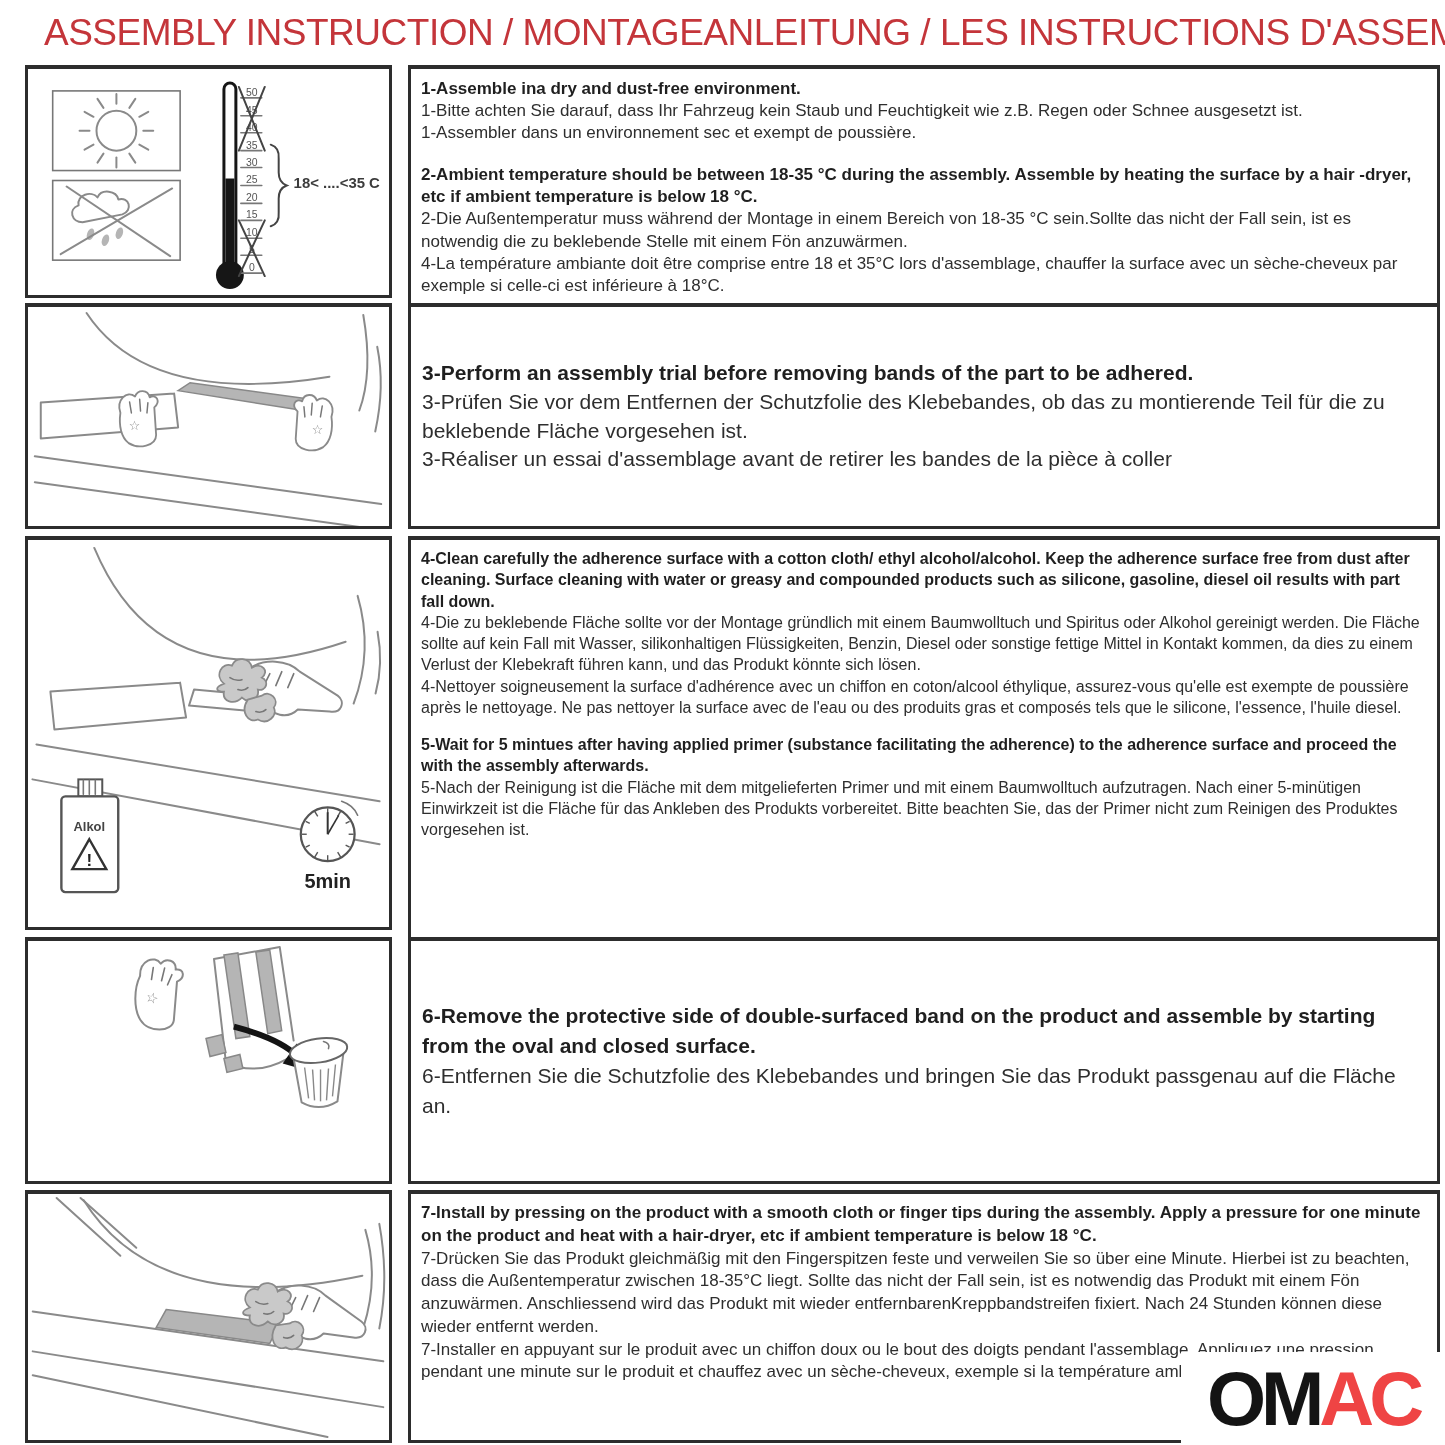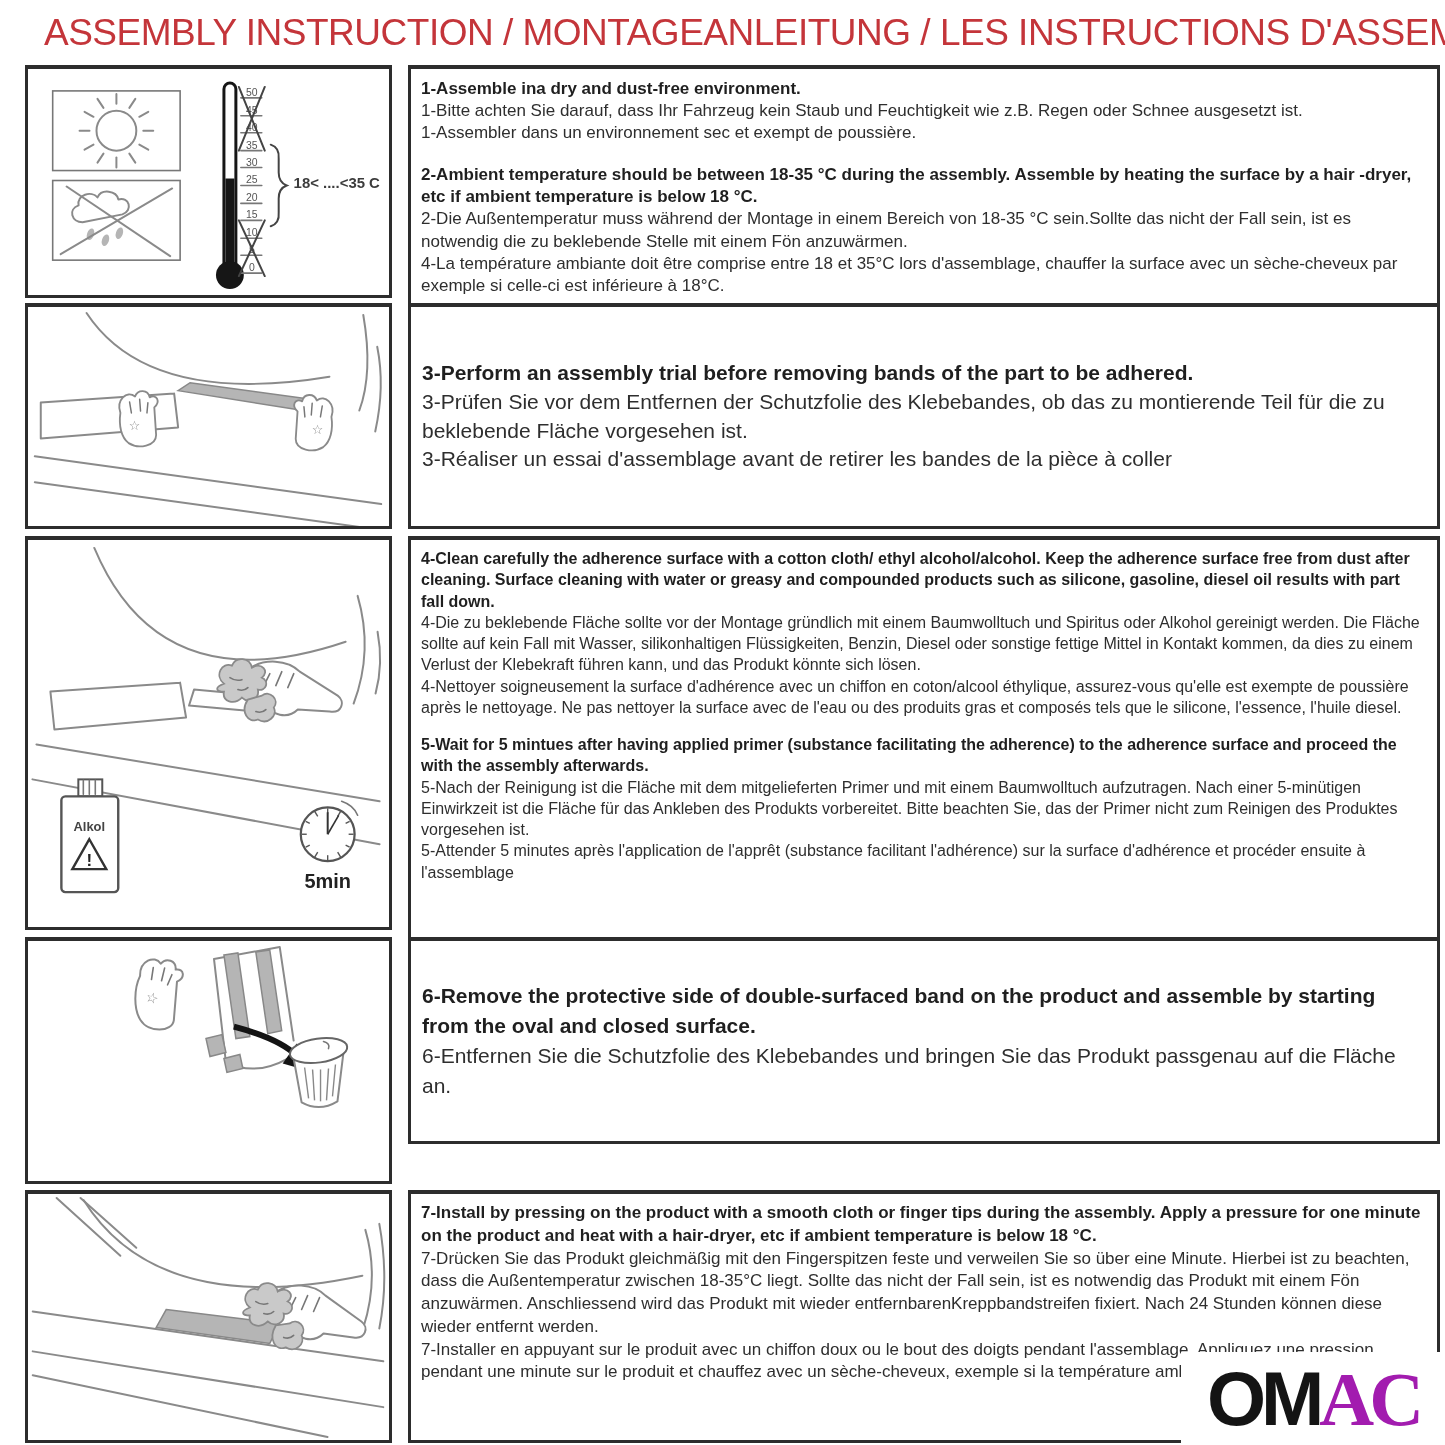--- a/index.html
+++ b/index.html
@@ -24,21 +24,21 @@
   .ln{fill:none;stroke:#8a8a8a;stroke-width:2;stroke-linecap:round;stroke-linejoin:round;}
   .ln2{fill:none;stroke:#777;stroke-width:1.6;stroke-linecap:round;}
   .dk{fill:none;stroke:#444;stroke-width:2;stroke-linecap:round;}
   .gray{fill:#b5b5b5;stroke:#888;stroke-width:1.5;}
   .cloth{fill:#c9c9c9;stroke:#8a8a8a;stroke-width:1.8;}
   .white{fill:#fff;stroke:#8a8a8a;stroke-width:2;stroke-linejoin:round;}
   .logo{position:absolute;left:1181px;top:1352px;width:264px;height:93px;background:#fff;
         display:flex;align-items:center;justify-content:center;z-index:6;
         font-weight:bold;font-size:76px;letter-spacing:-5px;line-height:1;}
   .logo .b{color:#141414;}
-  .logo .r{color:#a21caf;font-family:Liberation Serif, serif;}
+  .logo .r{color:#ef4444;}
   text{font-family:"Liberation Sans",sans-serif;}
 </style>
 </head>
 <body>
 
 <div id="page">
 
   <div class="title">ASSEMBLY INSTRUCTION / MONTAGEANLEITUNG / LES INSTRUCTIONS D'ASSEMBLAGE</div>
 
   <div class="box ill" style="left:25px;top:65px;width:367px;height:233px;">
@@ -201,21 +201,20 @@
   </div>
   <div class="box tb t3" style="left:408px;top:536px;width:1032px;height:480px;">
     <div class="grp">
       <p class="en">4-Clean carefully the adherence surface with a cotton cloth/ ethyl alcohol/alcohol. Keep the adherence surface free from dust after cleaning. Surface cleaning with water or greasy and compounded products such as silicone, gasoline, diesel oil results with part fall down.</p>
       <p>4-Die zu beklebende Fläche sollte vor der Montage gründlich mit einem Baumwolltuch und Spiritus oder Alkohol gereinigt werden. Die Fläche sollte auf kein Fall mit Wasser, silikonhaltigen Flüssigkeiten, Benzin, Diesel oder sonstige fettige Mittel in Kontakt kommen, da dies zu einem Verlust der Klebekraft führen kann, und das Produkt könnte sich lösen.</p>
       <p>4-Nettoyer soigneusement la surface d'adhérence avec un chiffon en coton/alcool éthylique, assurez-vous qu'elle est exempte de poussière après le nettoyage. Ne pas nettoyer la surface avec de l'eau ou des produits gras et composés tels que le silicone, l'essence, l'huile diesel.</p>
     </div>
     <div class="grp">
       <p class="en">5-Wait for 5 mintues after having applied primer (substance facilitating the adherence) to the adherence surface and proceed the with the assembly afterwards.</p>
       <p>5-Nach der Reinigung ist die Fläche mit dem mitgelieferten Primer und mit einem Baumwolltuch aufzutragen. Nach einer 5-minütigen Einwirkzeit ist die Fläche für das Ankleben des Produkts vorbereitet. Bitte beachten Sie, das der Primer nicht zum Reinigen des Produktes vorgesehen ist.</p>
-      <p>5-Attender 5 minutes après l'application de l'apprêt (substance facilitant l'adhérence) sur la surface d'adhérence et procéder ensuite à l'assemblage</p>
     </div>
   </div>
 
   <div class="box ill" style="left:25px;top:937px;width:367px;height:247px;">
     <svg viewBox="0 0 361 241">
       <path class="ln" d="M186,18 L252,6 M186,18 L198,122 M252,6 L266,100 M198,122 q30,14 62,-4"></path>
       <polygon class="gray" points="196,14 210,12 222,96 208,98"></polygon>
       <polygon class="gray" points="228,11 242,9 254,90 240,93"></polygon>
       <polygon class="gray" points="178,98 194,94 198,112 182,116"></polygon>
       <polygon class="gray" points="196,118 212,114 215,128 199,132"></polygon>
@@ -233,21 +232,21 @@
         <g stroke="#888" stroke-width="1.4">
           <line x1="277" y1="127" x2="281" y2="158"></line>
             <line x1="285" y1="129" x2="287" y2="160"></line>
           <line x1="293" y1="129" x2="293" y2="161"></line>
             <line x1="301" y1="128" x2="299" y2="160"></line>
           <line x1="308" y1="124" x2="305" y2="156"></line>
         </g>
       </g>
     </svg>
   </div>
-  <div class="box tb t4" style="left:408px;top:937px;width:1032px;height:207px;">
+  <div class="box tb t4" style="left:408px;top:937px;width:1032px;height:247px;">
     <div class="grp">
       <p class="en">6-Remove the protective side of double-surfaced band on the product and assemble by starting from the oval and closed surface.</p>
       <p>6-Entfernen Sie die Schutzfolie des Klebebandes und bringen Sie das Produkt passgenau auf die Fläche an.</p>
     </div>
   </div>
 
   <div class="box ill" style="left:25px;top:1190px;width:367px;height:253px;">
     <svg viewBox="0 0 361 247">
       <path class="ln" d="M28,4 L92,62 M52,4 L108,54"></path>
       <path class="ln" d="M55,6 Q130,125 335,82"></path>

